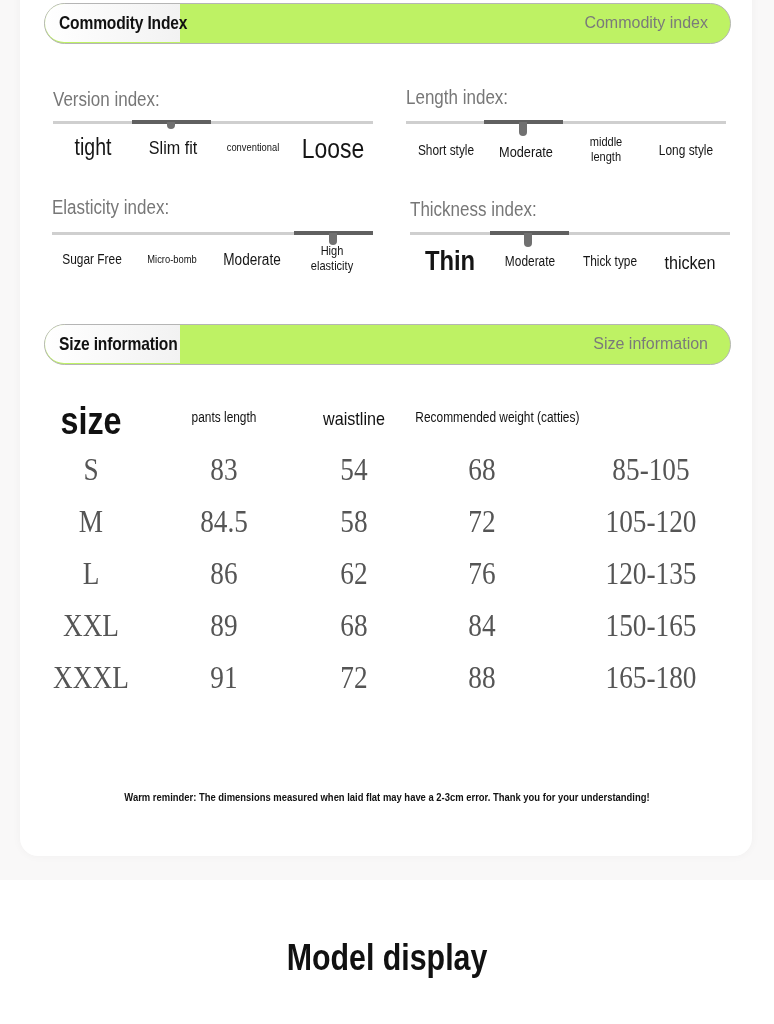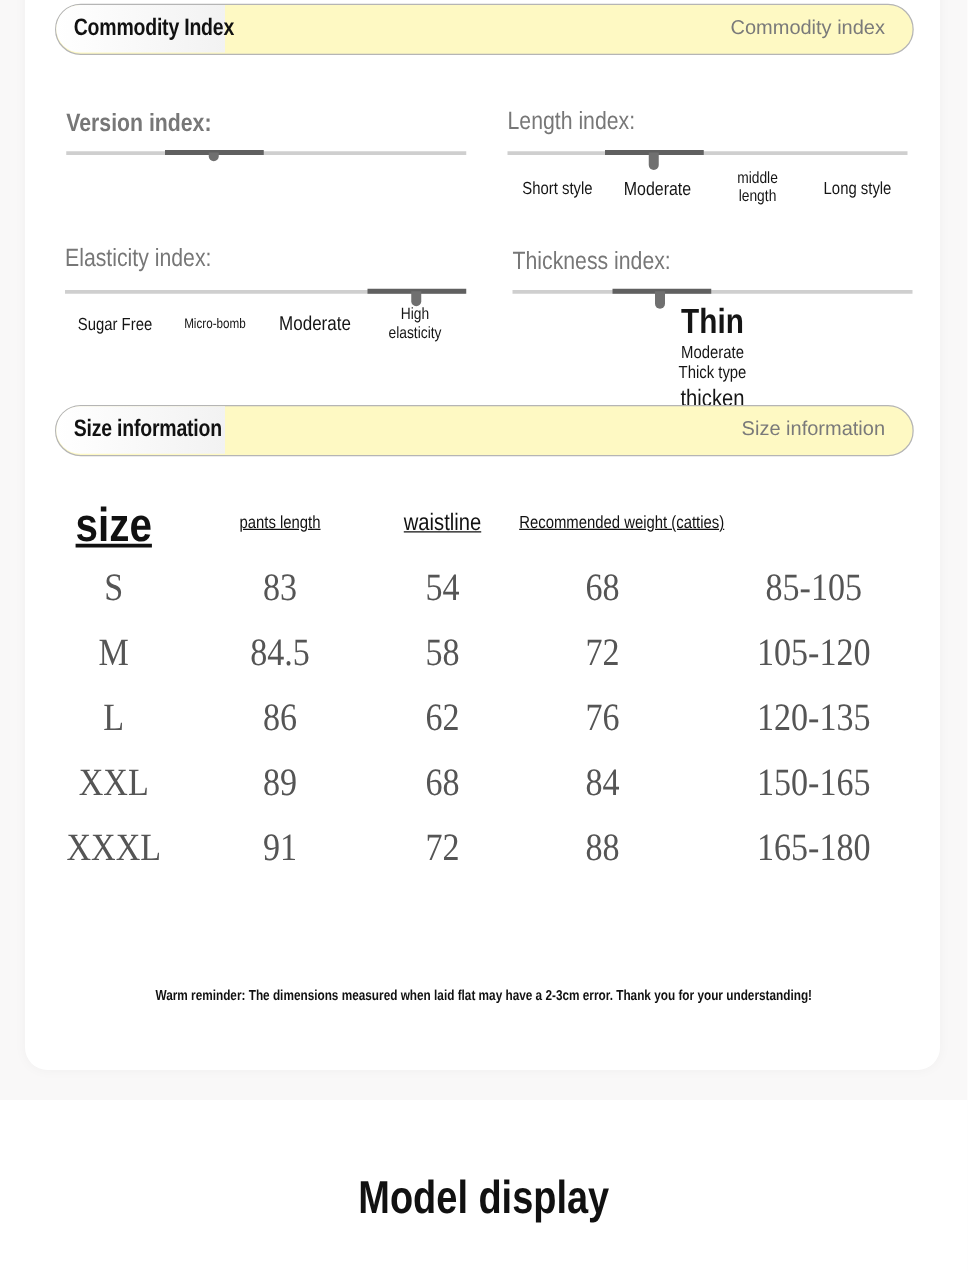--- a/index.html
+++ b/index.html
@@ -8,21 +8,21 @@
     .card {
       position: absolute; left: 20px; top: -10px; width: 732px; height: 866px;
       background: #ffffff; border-radius: 0 0 18px 18px;
       box-shadow: 0 0 10px rgba(0,0,0,0.04);
     }
     .page-bg { position: absolute; left: 0; top: 0; width: 774px; height: 880px; background: #f9f8f8; }
     .bottom-bg { position: absolute; left: 0; top: 880px; width: 774px; height: 144px; background: #ffffff; }
 
     .section-pill {
       position: absolute; left: 44px; width: 687px; height: 41px;
-      border: 1.5px solid #b5b5b5; border-radius: 21px; background: #fef9c3;
+      border: 1.5px solid #b5b5b5; border-radius: 21px; background: #bef264;
     }
     .pill-left {
       position: absolute; left: 14px; top: 8px; font-size: 19px; font-weight: bold;
       transform: scaleX(0.82); transform-origin: left center; color: #111; letter-spacing: -0.2px;
     }
     .pill-right {
       position: absolute; right: 22px; top: 10px; font-size: 16px; color: #7a7a7a;
     }
     .pill-shade {
       position: absolute; left: 0; top: 0; width: 135px; height: 38px;
@@ -40,21 +40,21 @@
       position: absolute; top: 34px; width: 8px; height: 7px; background: #707070; border-radius: 0 0 4px 4px;
     }
     .idx-labels { position: absolute; left: 0; top: 42px; width: 320px; display: flex; }
     .idx-label {
       width: 80px; text-align: center; color: #151515; line-height: 1.15;
       transform: scaleX(0.85);
     }
 
     .tbl { position: absolute; left: 40px; top: 398px; width: 700px; }
     .tbl-head, .tbl-row { display: flex; align-items: center; }
-    .tbl-head { height: 46px; text-decoration: underline; }
+    .tbl-head { height: 46px; }
     .tbl-row { height: 52px; }
     .c0 { width: 102px; text-align: center; }
     .c1 { width: 164px; text-align: center; }
     .c2 { width: 96px; text-align: center; }
     .c3 { width: 160px; text-align: center; }
     .c4 { width: 178px; text-align: center; }
     .h-size { font-size: 38px; font-weight: bold; transform: scaleX(0.85); }
     .h-small { font-size: 14px; transform: scaleX(0.85); color: #111; }
     .h-waist { font-size: 19px; transform: scaleX(0.85); color: #111; }
     .h-hips { font-size: 34px; color: #777; transform: scaleX(0.82); }
@@ -76,25 +76,31 @@
 <div class="page-bg"></div>
 <div class="bottom-bg"></div>
 <div class="card"></div>
 
 <div class="section-pill" style="top:3px;">
   <div class="pill-shade"></div>
   <div class="pill-left">Commodity Index</div>
   <div class="pill-right">Commodity index</div>
 </div>
 
-<div class="idx-block" style="left:53px; top:88px;font-weight:bold;">
+<div class="idx-block" style="left:53px; top:88px;">
   <div class="idx-title">Version index:</div>
   <div class="idx-track"></div>
   <div class="idx-active" style="left:79px;"></div>
   <div class="idx-knob" style="left:114px;"></div>
+  <div class="idx-labels" style="top:46px;">
+    <div class="idx-label" style="font-size:23px;">tight</div>
+    <div class="idx-label" style="font-size:19px; padding-top:3px;">Slim fit</div>
+    <div class="idx-label" style="font-size:11px; padding-top:7px;">conventional</div>
+    <div class="idx-label" style="font-size:27px;">Loose</div>
+  </div>
 </div>
 
 <div class="idx-block" style="left:406px; top:86px;">
   <div class="idx-title">Length index:</div>
   <div class="idx-track" style="top:35px;"></div>
   <div class="idx-active" style="left:78px; top:34px;"></div>
   <div class="idx-knob" style="left:113px; top:36px; height:14px;"></div>
   <div class="idx-labels" style="top:44px; align-items:center; height:40px;">
     <div class="idx-label" style="font-size:14px;">Short style</div>
     <div class="idx-label" style="font-size:15px; padding-top:4px;">Moderate</div>
@@ -114,21 +120,21 @@
     <div class="idx-label" style="font-size:16px; padding-top:3px;">Moderate</div>
     <div class="idx-label" style="font-size:13px; width:56px; margin:0 12px;">High elasticity</div>
   </div>
 </div>
 
 <div class="idx-block" style="left:410px; top:198px;">
   <div class="idx-title">Thickness index:</div>
   <div class="idx-track" style="top:34px;"></div>
   <div class="idx-active" style="left:80px; top:33px;"></div>
   <div class="idx-knob" style="left:114px; top:35px; height:14px;"></div>
-  <div class="idx-labels" style="top:43px; align-items:center; height:40px;flex-direction:column;">
+  <div class="idx-labels" style="top:43px; align-items:center; height:40px;">
     <div class="idx-label" style="font-size:28px; font-weight:bold;">Thin</div>
     <div class="idx-label" style="font-size:14px;">Moderate</div>
     <div class="idx-label" style="font-size:14px;">Thick type</div>
     <div class="idx-label" style="font-size:19px; padding-top:4px;">thicken</div>
   </div>
 </div>
 
 <div class="section-pill" style="top:324px;">
   <div class="pill-shade"></div>
   <div class="pill-left">Size information</div>

